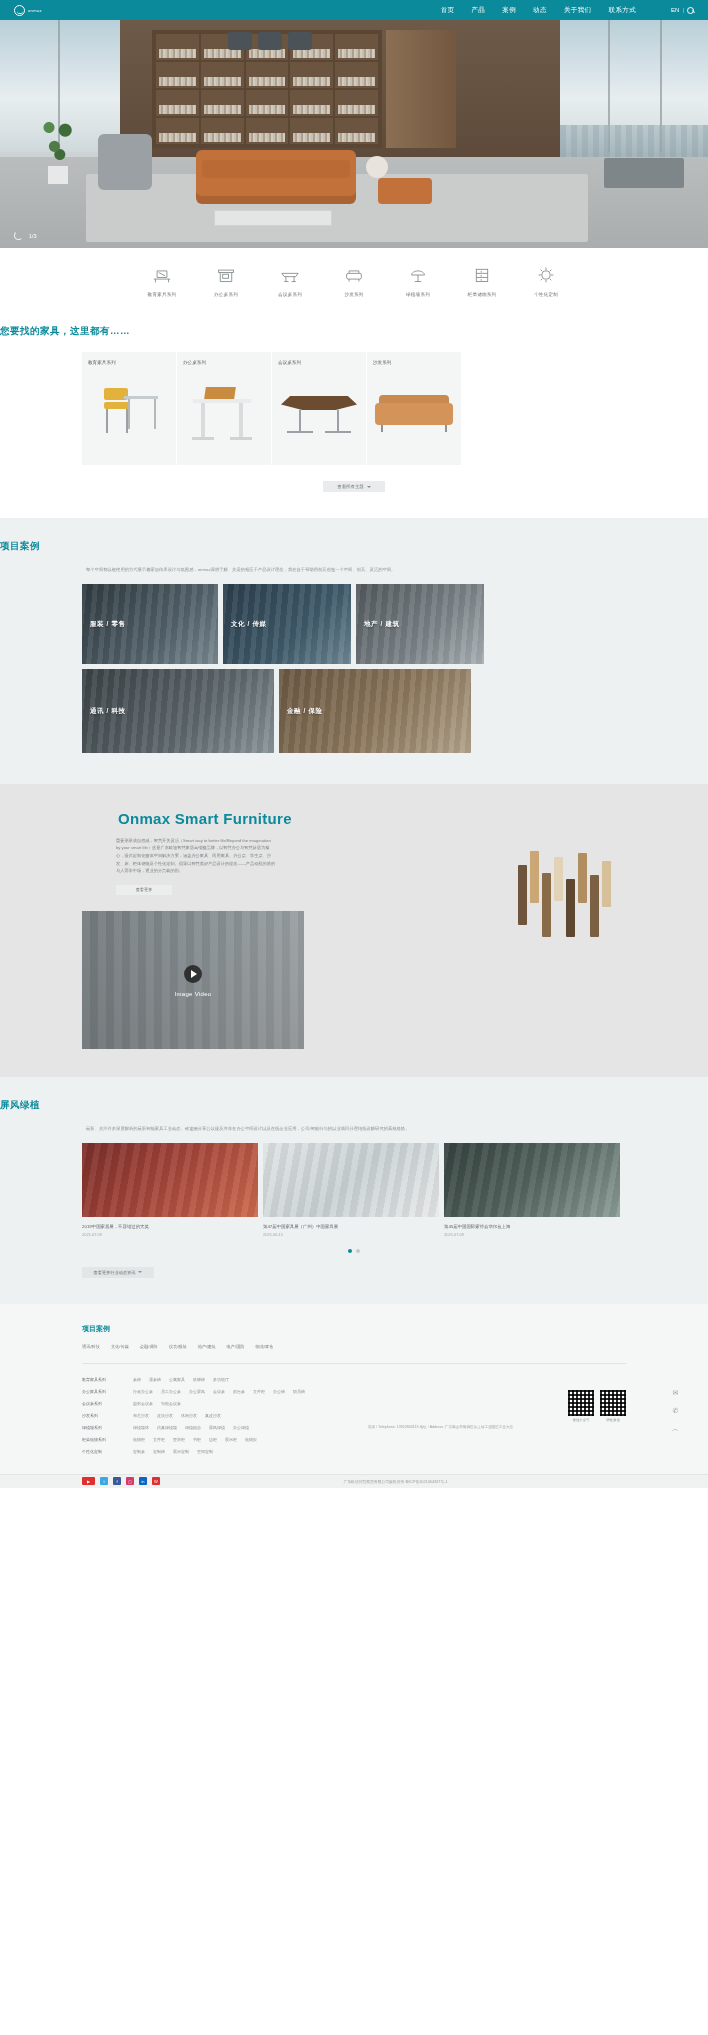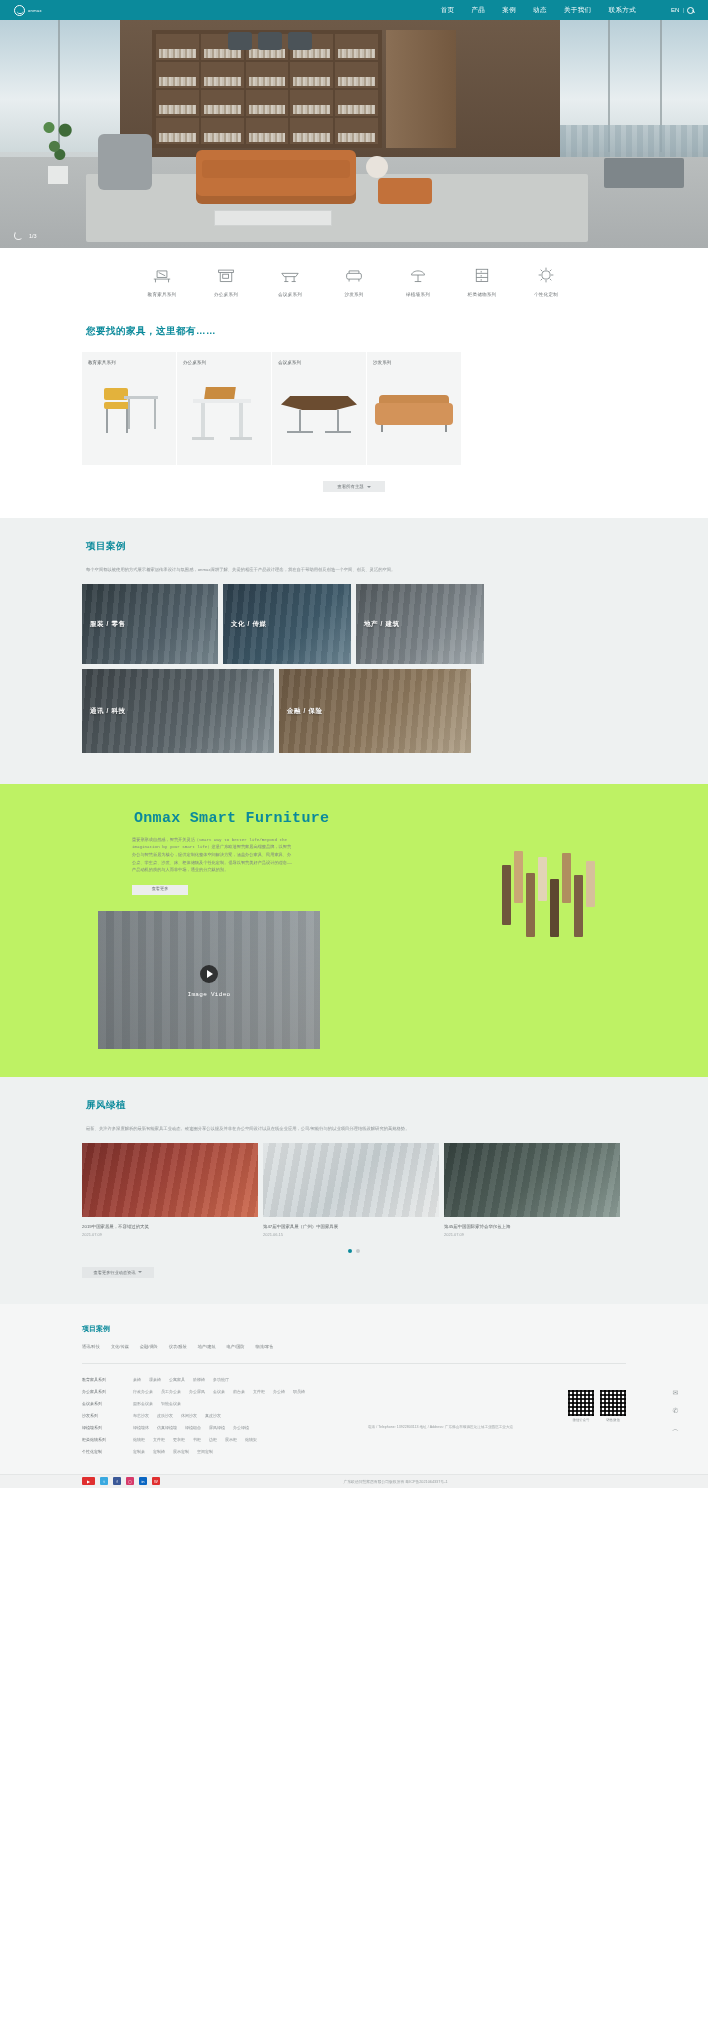--- a/index.html
+++ b/index.html
@@ -156,21 +156,21 @@
   .cat-ico{
     width:20px; height:18px; margin:0 auto 8px; position:relative;
   }
   .cat-ico svg{ width:100%; height:100%; display:block; }
   .cat-label{ font-size:4.6px; color:#6b7073; letter-spacing:.2px;}
 
   
   .sec-white{ background:#fff; padding:14px 0 26px;}
   .sec-title{
     font-size:9.5px; color:#0b8a9b; font-weight:bold; letter-spacing:.5px;
-    padding-left:86px; margin-bottom:14px;
+    margin-bottom:14px;
   }
   .prod-grid{
     display:flex; gap:0; padding:0 82px;
   }
   .prod-card{
     width:94px; background:#f4f5f5; padding:8px 6px 10px; margin-right:1px;
     position:relative;
   }
   .prod-card:last-child{ margin-right:0;}
   .prod-card .pname{ font-size:4.6px; color:#5b6163; margin-bottom:6px;}
@@ -233,21 +233,21 @@
   .ct2{ width:128px; height:80px; background:linear-gradient(135deg,#2b3d4a,#3f5b6b 60%,#6f8895);}
   .ct3{ width:128px; height:80px; background:linear-gradient(135deg,#51585c,#7d858a 60%,#a9b1b5);}
   .ct4{ width:192px; height:84px; background:linear-gradient(135deg,#3b4246,#5d676c 60%,#8b969b);}
   .ct5{ width:192px; height:84px; background:linear-gradient(135deg,#6a5742,#8c775c 55%,#b3a48c);}
   .tile-lines{
     position:absolute; inset:0;
     background-image: repeating-linear-gradient(95deg, rgba(255,255,255,.07) 0 5px, rgba(0,0,0,.05) 5px 11px);
   }
 
   
-  .brand-sec{ background:#bef264; padding:26px 16px 28px;font-family:Liberation Mono, monospace; }
+  .brand-sec{ background:#e5e5e5; padding:26px 0 28px; }
   .brand-title{
     font-size:15px; color:#0b8a9b; font-weight:bold; padding-left:118px;
     letter-spacing:.3px; margin-bottom:10px;
   }
   .brand-body{
     display:flex; padding:0 82px; position:relative;
   }
   .brand-text{
     width:160px; margin-left:34px; font-size:4.2px; line-height:1.8; color:#7b8183;
   }

